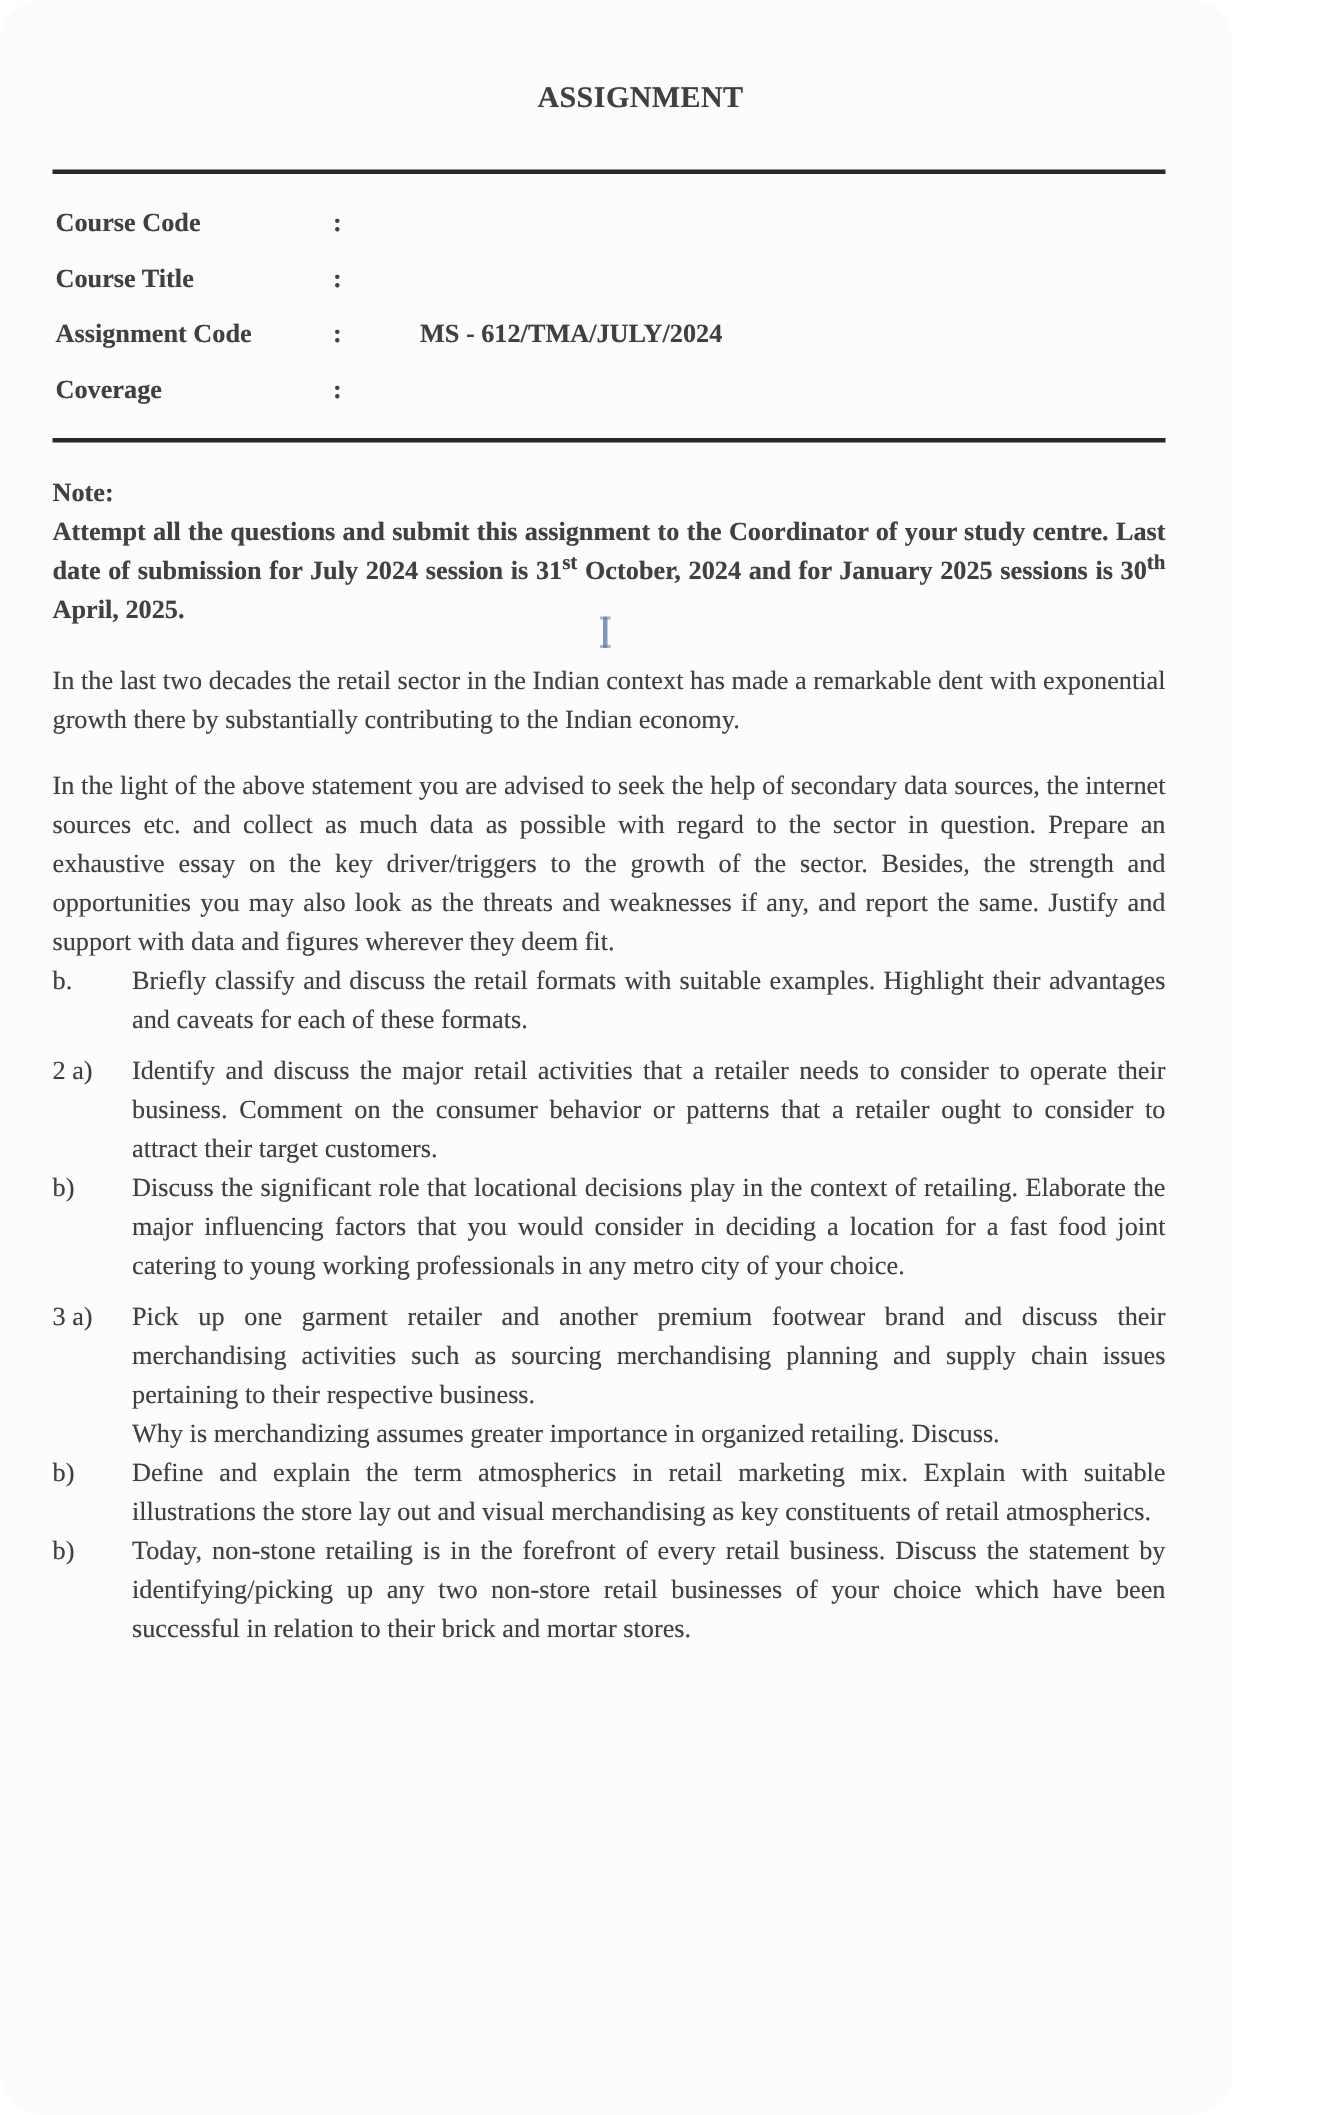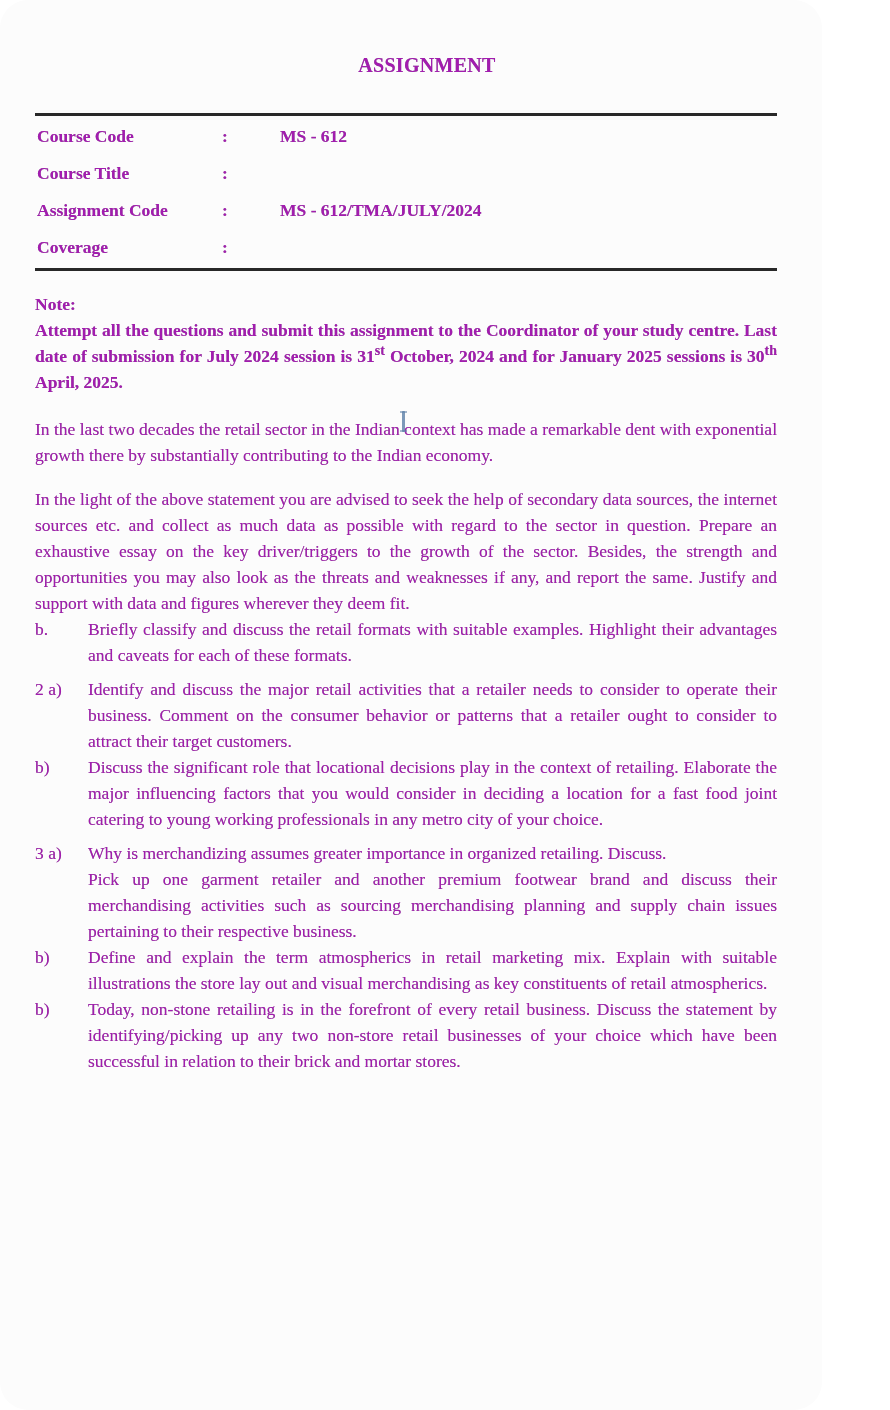--- a/index.html
+++ b/index.html
@@ -2,21 +2,21 @@
 <html><head>
 <meta charset="utf-8">
 <style>
   html, body { margin: 0; padding: 0; background: #ffffff; }
   .page {
     position: relative;
     width: 822px;
     height: 1410px;
     background: #fcfcfc;
     font-family: "Liberation Serif", serif;
-    color: #a21caf;
+    color: #404040;
     overflow: hidden;
     text-shadow: 0 0 0.5px rgba(45,45,45,0.45);
     border-radius: 28px;
   }
   .margins { padding: 0 45px 0 35px; }
 
   .title {
     margin: 52px 0 0 0;
     font-size: 20px;
     line-height: 27px;
@@ -24,21 +24,21 @@
     text-align: center;
     position: relative;
     left: 21px;
     letter-spacing: 0.3px;
   }
 
   .course-table {
     margin-top: 34px;
     border-top: 3px solid #282828;
     border-bottom: 3px solid #282828;
-    padding: 2px 0;
+    padding: 14px 0;
   }
   .t-row {
     display: grid;
     grid-template-columns: 187px 58px 1fr;
     align-items: center;
     height: 37px;
     font-weight: bold;
     font-size: 17.5px;
   }
   .t-label { padding-left: 2px; }
@@ -88,21 +88,20 @@
 
 <div class="page">
   <div class="margins">
 
     <h1 class="title">ASSIGNMENT</h1>
 
     <div class="course-table">
         <div class="t-row">
           <div class="t-label">Course Code</div>
           <div class="t-colon">:</div>
-          <div class="t-value">MS - 612</div>
         </div>
         <div class="t-row">
           <div class="t-label">Course Title</div>
           <div class="t-colon">:</div>
         </div>
         <div class="t-row">
           <div class="t-label">Assignment Code</div>
           <div class="t-colon">:</div>
           <div class="t-value">MS - 612/TMA/JULY/2024</div>
         </div>
@@ -138,22 +137,22 @@
         </div>
         <div class="q-item">
           <div class="q-num">b)</div>
           <div class="q-body">
             <p class="para">Discuss the significant role that locational decisions play in the context of retailing. Elaborate the major influencing factors that you would consider in deciding a location for a fast food joint catering to young working professionals in any metro city of your choice.</p>
           </div>
         </div>
         <div class="q-item spaced">
           <div class="q-num">3 a)</div>
           <div class="q-body">
+            <p class="para">Pick up one garment retailer and another premium footwear brand and discuss their merchandising activities such as sourcing merchandising planning and supply chain issues pertaining to their respective business.</p>
             <p class="para">Why is merchandizing assumes greater importance in organized retailing. Discuss.</p>
-            <p class="para">Pick up one garment retailer and another premium footwear brand and discuss their merchandising activities such as sourcing merchandising planning and supply chain issues pertaining to their respective business.</p>
           </div>
         </div>
         <div class="q-item">
           <div class="q-num">b)</div>
           <div class="q-body">
             <p class="para">Define and explain the term atmospherics in retail marketing mix. Explain with suitable illustrations the store lay out and visual merchandising as key constituents of retail atmospherics.</p>
           </div>
         </div>
         <div class="q-item">
           <div class="q-num">b)</div>

